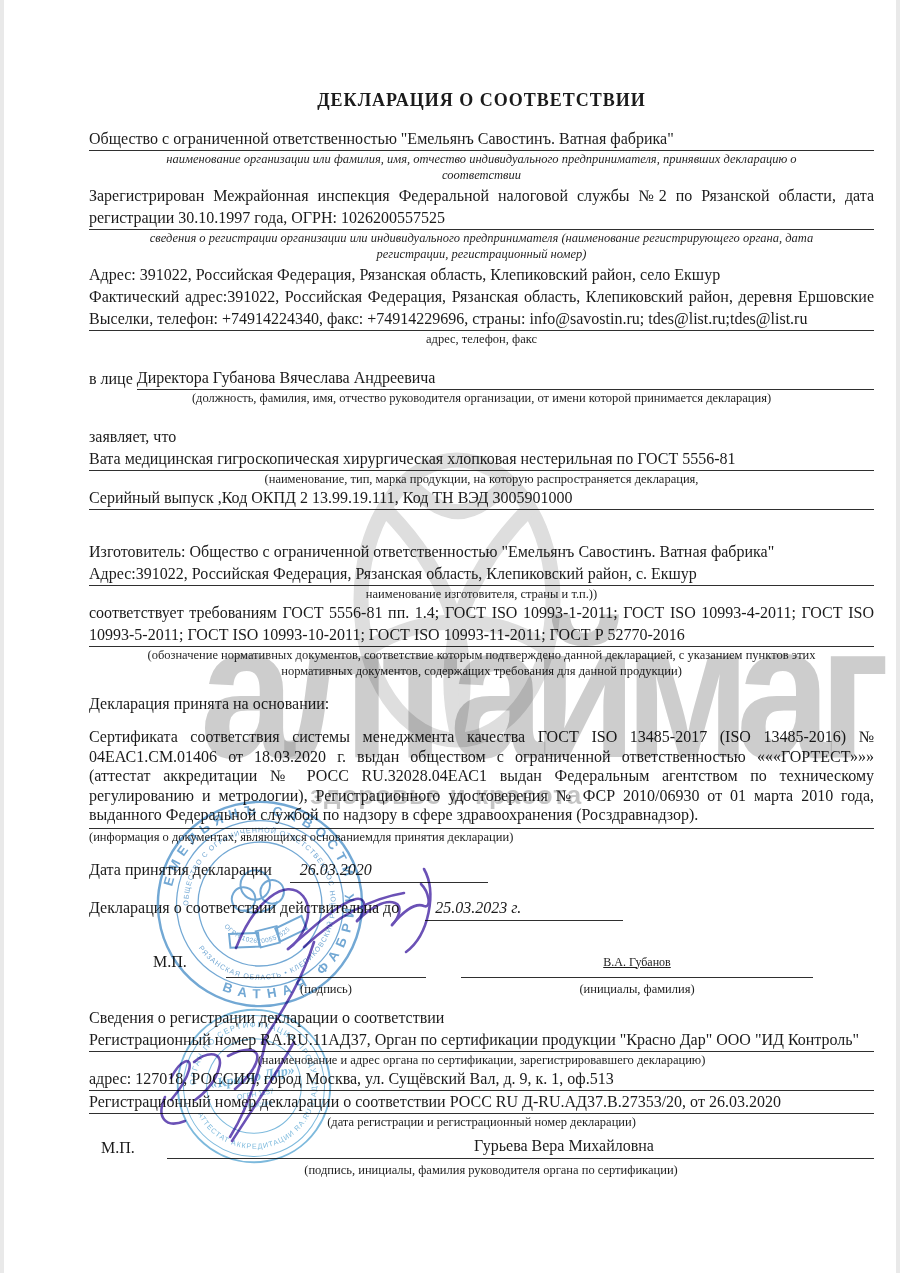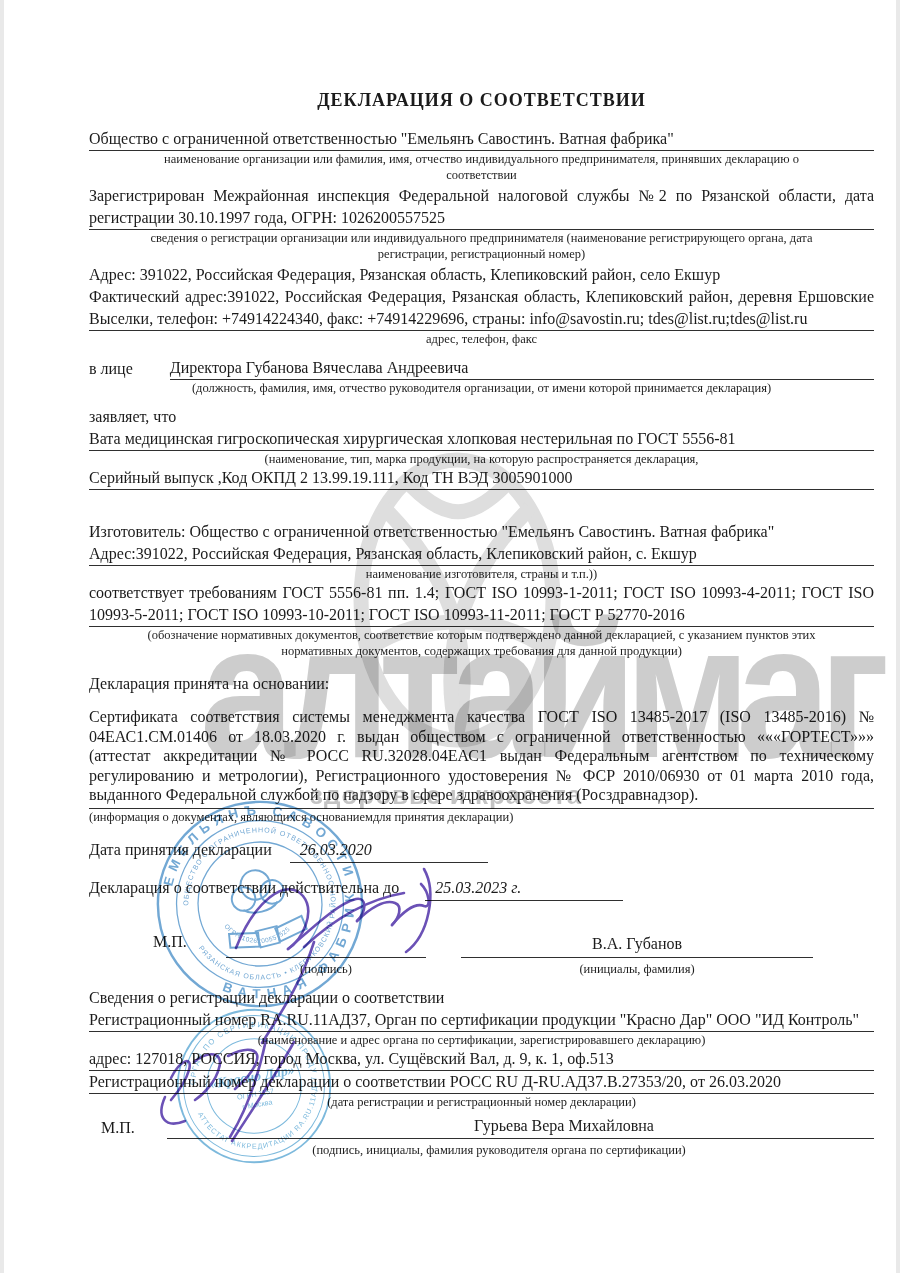--- a/index.html
+++ b/index.html
@@ -10,36 +10,36 @@
   }
   .content{position:absolute;left:85px;width:785px;top:90px;z-index:1;}
   .title{text-align:center;font-weight:bold;font-size:18px;letter-spacing:1px;margin-bottom:17px;}
   .row{font-size:16px;line-height:22px;}
   .u{border-bottom:1.5px solid #2f2f2f;}
   .cap{font-size:12.5px;line-height:16px;text-align:center;color:#1f1f1f;}
   .just{text-align:justify;}
   .flexrow{display:flex;align-items:flex-end;}
   .fill-u{flex:1;border-bottom:1.5px solid #2f2f2f;}
   .pre{white-space:pre;}
-  .mb2{margin-bottom:2px;} .mt6{margin-top:10px;gap:33px;} .mt10{margin-top:12px;}
+  .mb2{margin-bottom:2px;font-style:italic;} .mt6{margin-top:20px;} .mt10{margin-top:12px;}
   .mt14{margin-top:14px;} .mt18{margin-top:31px;}
   .para{font-size:16px;line-height:19.5px;}
   .val{display:inline-block;border-bottom:1.5px solid #2f2f2f;padding:0 8px 1px 10px;font-style:italic;}
   .sigblock{position:relative;height:86px;}
   .sigblock .mp{position:absolute;left:64px;top:32px;font-size:16px;}
   .sigline-l{position:absolute;left:137px;width:200px;top:56px;border-bottom:1.5px solid #2f2f2f;height:0;}
   .sigcap-l{position:absolute;left:137px;width:200px;top:60px;}
-  .signame-r{position:absolute;left:372px;width:352px;top:34px;text-align:center;font-size:16px;}
+  .signame-r{position:absolute;left:372px;width:352px;top:34px;text-align:center;font-size:12px;text-decoration:underline;}
   .sigline-r{position:absolute;left:372px;width:352px;top:56px;border-bottom:1.5px solid #2f2f2f;height:0;}
   .sigcap-r{position:absolute;left:372px;width:352px;top:60px;}
   .mpblock{position:relative;height:58px;margin-top:4px;}
   .mpblock .mp{position:absolute;left:12px;top:5px;font-size:16px;}
   .mpline{position:absolute;left:78px;right:0;top:24px;border-bottom:1.5px solid #2f2f2f;height:0;}
   .mpname{position:absolute;left:320px;width:310px;top:3px;text-align:center;font-size:16px;}
-  .mpcap{position:absolute;left:120px;width:580px;top:28px;}
+  .mpcap{position:absolute;left:112px;width:580px;top:28px;}
   
   .wm-big{
     position:absolute;left:196px;top:596px;z-index:2;pointer-events:none;
     font-family:"Liberation Sans",sans-serif;font-weight:bold;
     font-size:170px;letter-spacing:-12px;line-height:1;
     color:rgba(150,150,150,0.48);transform:scaleY(1.12);transform-origin:left top;
     mix-blend-mode:multiply;
   }
   .wm-sub{
     position:absolute;left:306px;top:780px;z-index:2;pointer-events:none;

